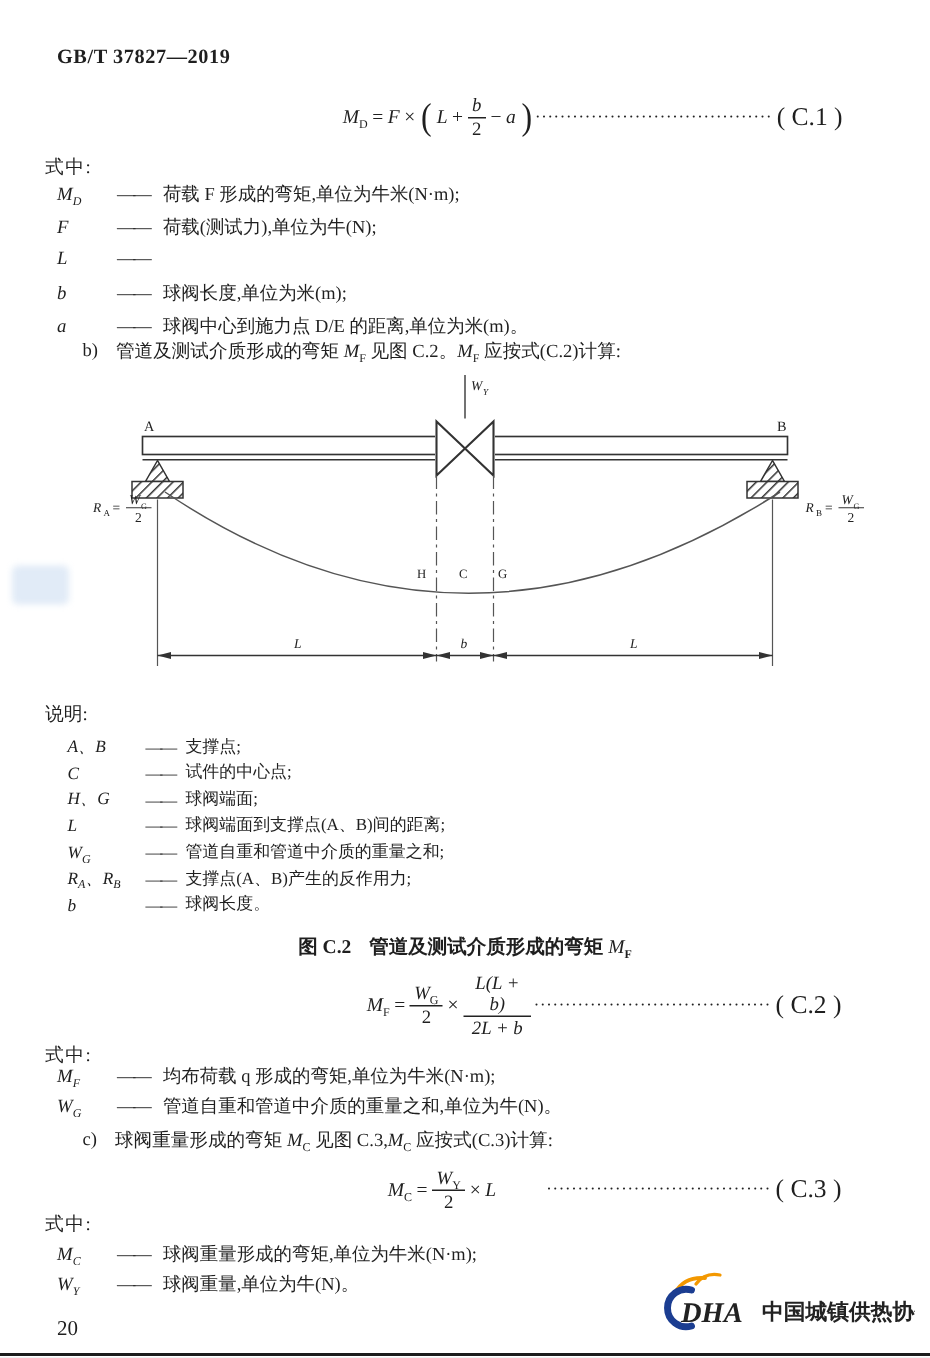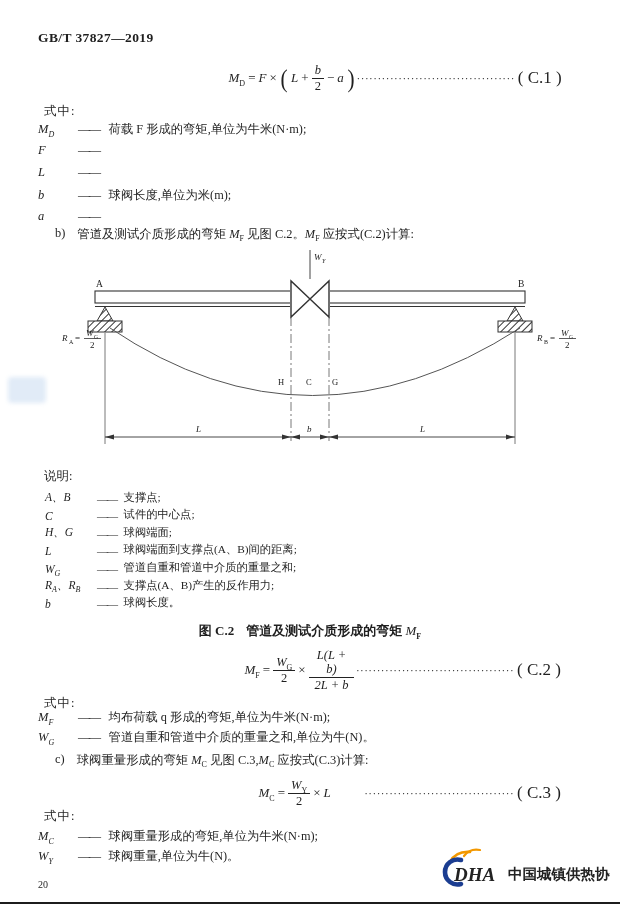--- a/index.html
+++ b/index.html
@@ -18,21 +18,21 @@
   .formula{display:flex;align-items:center;}
   .formula > *{margin:0 1.5px;}
   .bigp{font-size:25px;font-weight:400;line-height:1;font-style:normal;transform:scaleX(.85);}
   .frac{display:inline-flex;flex-direction:column;align-items:center;line-height:1.15;font-size:12.5px;}
   .frac .top{border-bottom:1px solid #222;padding:0 3px 0px;display:block;text-align:center;}
   .frac .bot{padding-top:0px;display:block;text-align:center;}
   .leader{display:flex;align-items:center;white-space:nowrap;}
   .dots{font-size:11px;letter-spacing:.5px;margin-right:3px;color:#222;}
   .tag{font-size:17px;}
   
-  .where{left:44px;font-size:12.5px;letter-spacing:1px;}
+  .where{left:30px;font-size:12.5px;letter-spacing:1px;}
   .def-list{position:absolute;left:38px;right:24px;}
   .def-row{display:flex;align-items:baseline;height:22px;font-size:12.3px;}
   .def-row .sym{width:40px;flex:none;font-style:italic;font-size:12.5px;}
   .def-row .dash{flex:none;margin-right:9px;letter-spacing:-1.5px;white-space:nowrap;}
   .def-row .txt{white-space:nowrap;}
   .rm{font-style:normal;}
   
   .lg-list{position:absolute;left:45px;right:24px;}
   .lg-row{display:flex;align-items:flex-end;height:17.6px;font-size:11.3px;}
   .lg-row .sym{width:52px;flex:none;font-style:italic;font-size:11.5px;}
@@ -42,21 +42,21 @@
   .para .mk{flex:none;margin-right:12px;}
   .para .rich{white-space:nowrap;}
   
   .caption{position:absolute;left:0;right:0;text-align:center;font-weight:bold;font-size:13px;}
   .caption i{font-weight:normal;}
   .caption .sp{display:inline-block;width:12px;}
   
   svg text{font-family:"Liberation Serif","DejaVu Serif",serif;fill:#222;}
   svg .it{font-style:italic;}
   
-  .pageno{left:38px;top:879px;font-size:10px;}
+  .pageno{left:38px;top:879px;font-size:14px;}
   .rule{left:0;top:902px;width:620px;height:2px;background:#1c1c1c;}
   .smudge{left:8px;top:377px;width:38px;height:26px;background:rgba(165,195,230,.33);border-radius:4px;filter:blur(2px);}
 </style>
 </head>
 <body>
 
 <div id="page">
 
   <div class="abs hdr">GB/T 37827—2019</div>
 
@@ -87,33 +87,35 @@
 
   <div class="def-list" style="top:121px;">
     <div class="def-row">
       <span class="sym"><i>M</i><sub>D</sub></span>
       <span class="dash">——</span>
       <span class="txt">荷载 F 形成的弯矩,单位为牛米(N·m);</span>
     </div>
     <div class="def-row">
       <span class="sym"><i>F</i><sub></sub></span>
       <span class="dash">——</span>
+      <span class="txt">荷载(测试力),单位为牛(N);</span>
     </div>
     <div class="def-row">
       <span class="sym"><i>L</i><sub></sub></span>
       <span class="dash">——</span>
     </div>
     <div class="def-row">
       <span class="sym"><i>b</i><sub></sub></span>
       <span class="dash">——</span>
       <span class="txt">球阀长度,单位为米(m);</span>
     </div>
     <div class="def-row">
       <span class="sym"><i>a</i><sub></sub></span>
       <span class="dash">——</span>
+      <span class="txt">球阀中心到施力点 D/E 的距离,单位为米(m)。</span>
     </div>
   </div>
 
   <div class="para" style="top:226px;">
     <span class="mk">b)</span>
     <span class="rich"><span>管道及测试介质形成的弯矩 </span><i>M</i><sub>F</sub><span> 见图 C.2。</span><i>M</i><sub>F</sub><span> 应按式(C.2)计算:</span></span>
   </div>
 
   <div class="abs smudge"></div>
 

